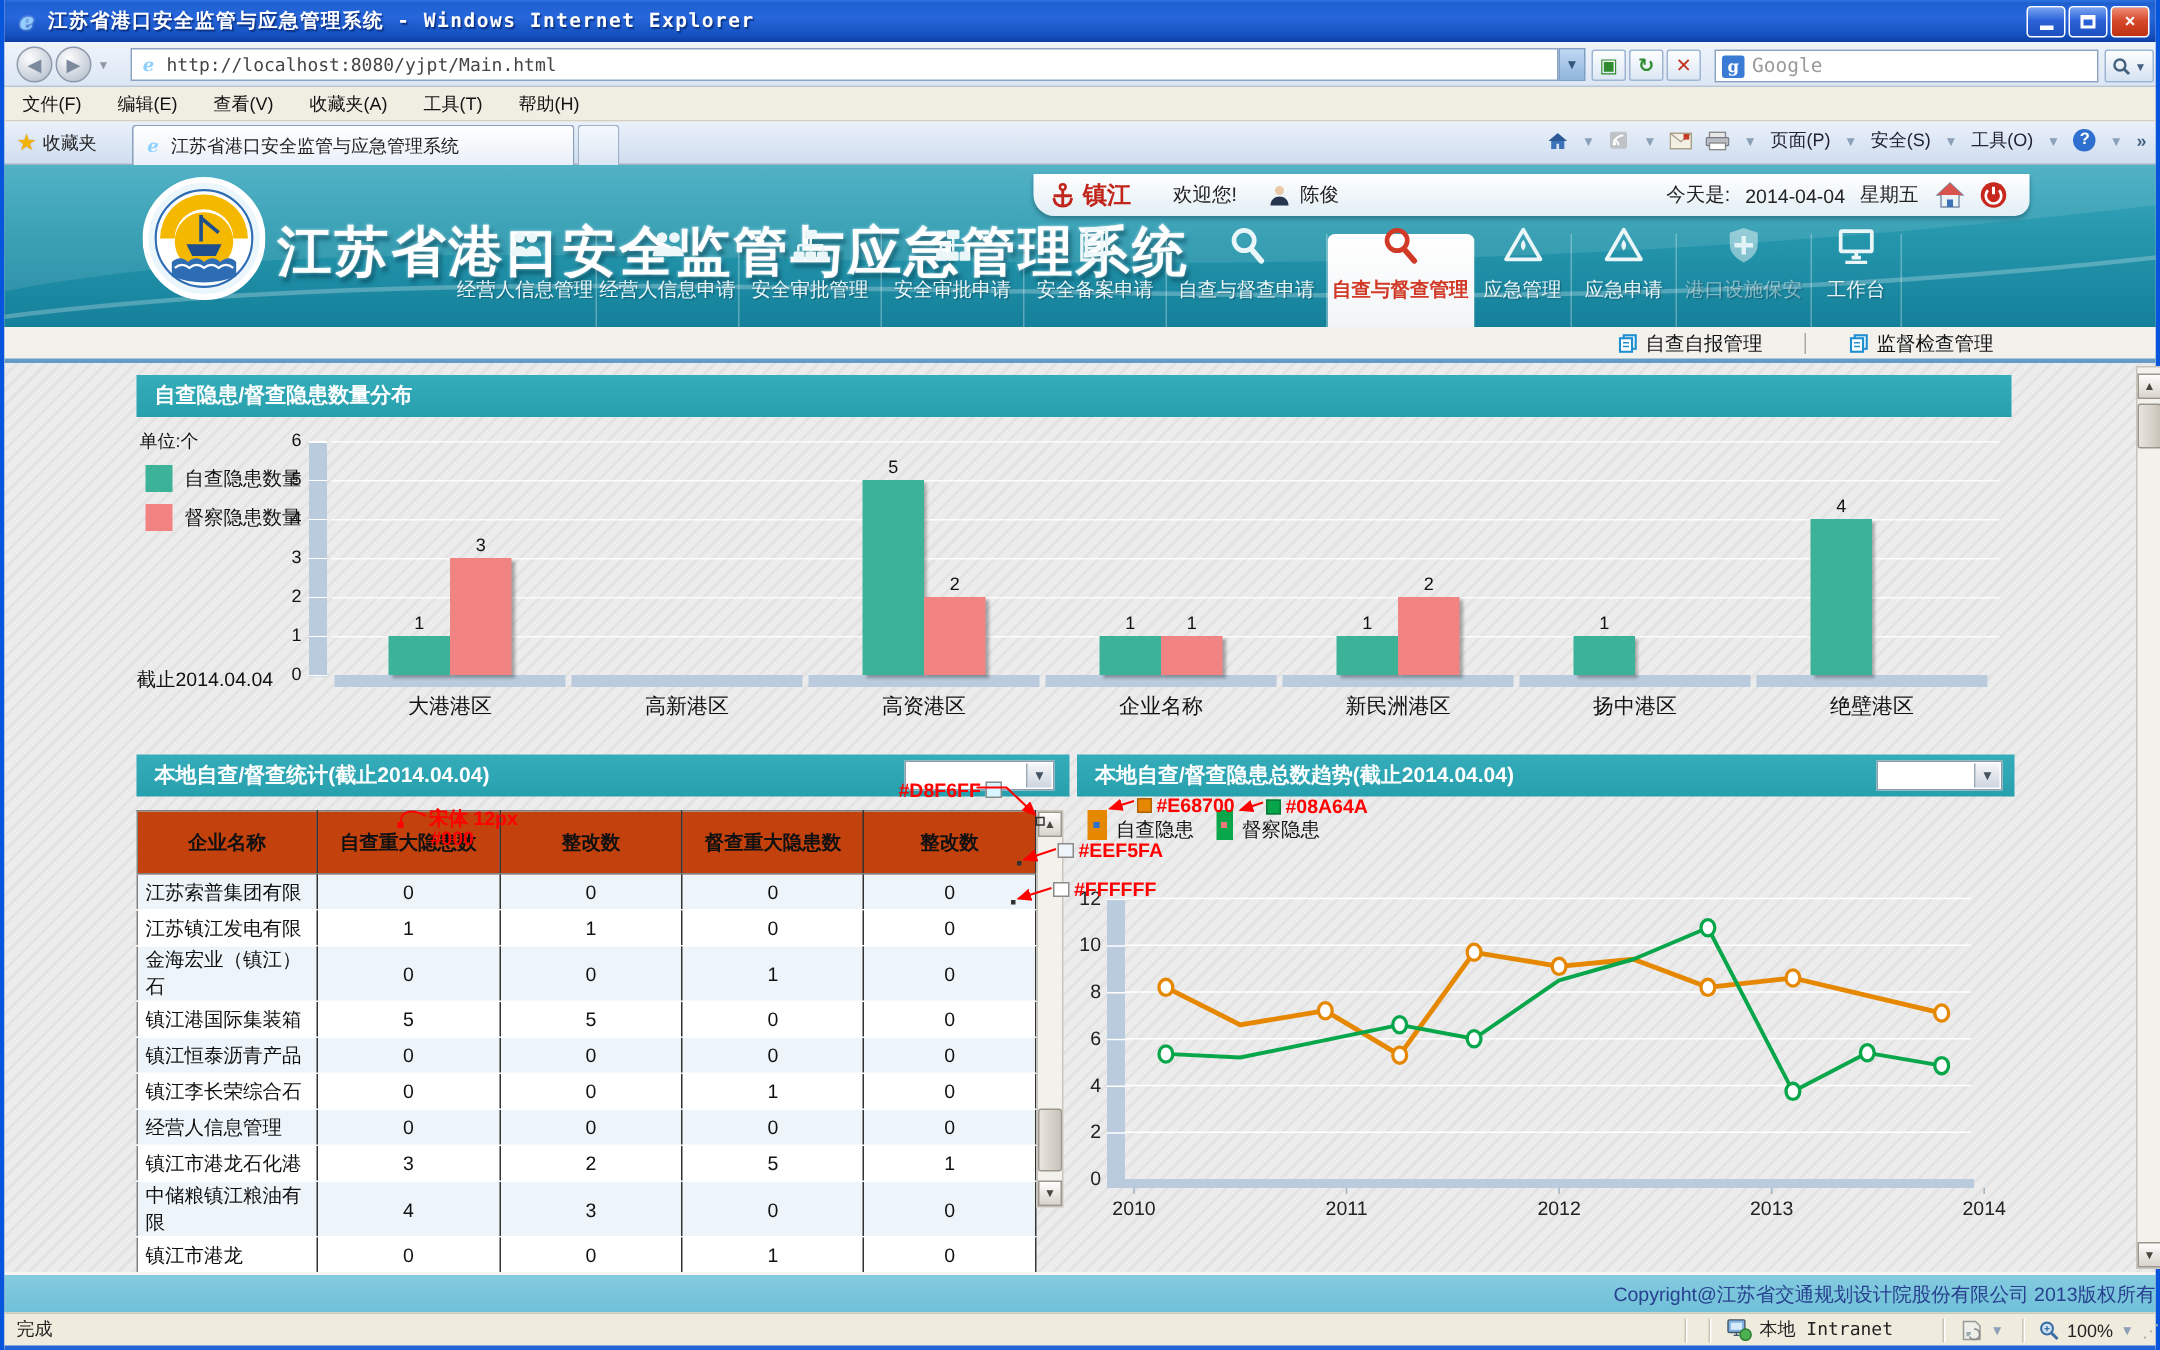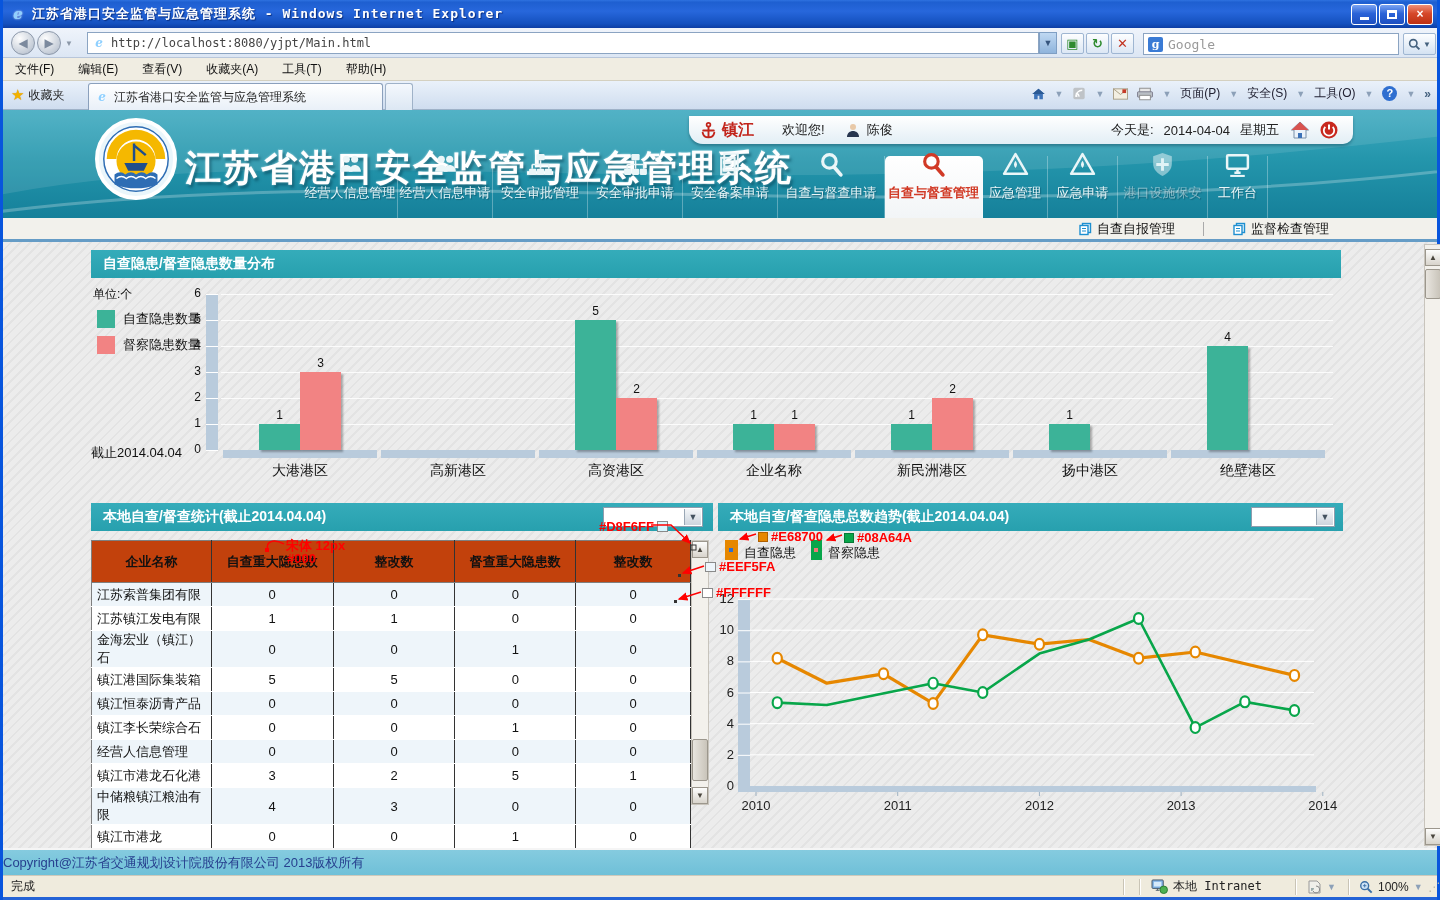--- a/index.html
+++ b/index.html
@@ -103,21 +103,21 @@
   .vscroll { position:absolute; width:18px; background:#F3F1EC; border:1px solid #C8C4BC; }
   .sb-btn { position:absolute; left:0; width:16px; height:17px; background:linear-gradient(180deg,#FDFDFC,#D8D4CC); border:1px solid #9C978D; color:#4A463E; font-size:8px; text-align:center; line-height:16px; }
   .sb-thumb { position:absolute; left:0; width:16px; background:linear-gradient(90deg,#E8E5DF,#C9C4BA); border:1px solid #9C978D; border-radius:2px; }
 
   
   .anno { position:absolute; color:#FF0000; font:bold 13px "Liberation Sans",sans-serif; white-space:nowrap; display:flex; align-items:center; gap:3px; }
   .anno .box { display:inline-block; border:1px solid #8A8A8A; }
   #leaders { position:absolute; inset:0; pointer-events:none; }
 
   
-  .footer { position:absolute; left:0; top:848px; width:100%; height:27px; background:linear-gradient(180deg,#85CBDF,#6FC0D8); display:flex; align-items:center; justify-content:flex-start; font-size:13px; color:#27408F; border-top:2px solid #F5F5F5; }
+  .footer { position:absolute; left:0; top:848px; width:100%; height:27px; background:linear-gradient(180deg,#85CBDF,#6FC0D8); display:flex; align-items:center; justify-content:flex-end; font-size:13px; color:#27408F; border-top:2px solid #F5F5F5; }
   .statusbar { position:absolute; left:0; top:875px; width:100%; height:25px; background:#EFEBDD; border-top:1px solid #CDC9BB; font-size:12px; color:#222; }
   .statusbar .cell { position:absolute; top:0; height:21px; display:flex; align-items:center; gap:5px; }
   .statusbar .sep { position:absolute; top:3px; width:1px; height:16px; background:#C9C4B6; box-shadow:1px 0 0 #FFF; }
   .statusblue { position:absolute; left:0; top:897px; width:100%; height:3px; background:#2463D6; }
 </style>
 </head>
 <body>
 
 <div class="window">
 

